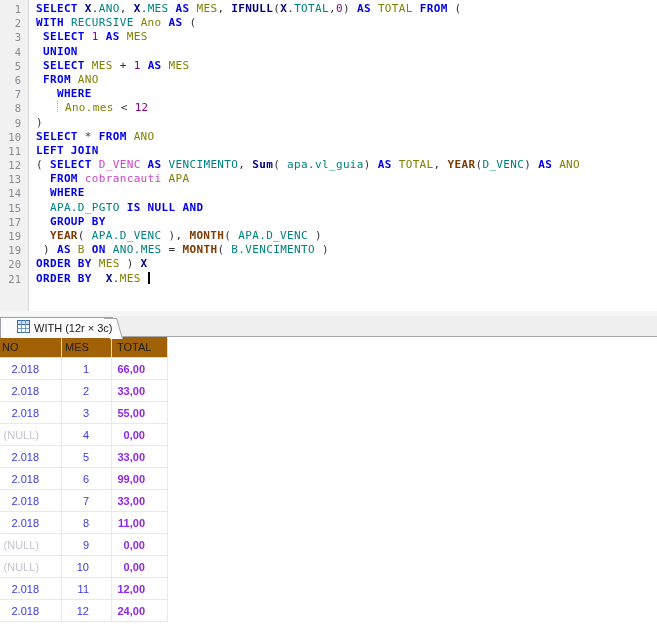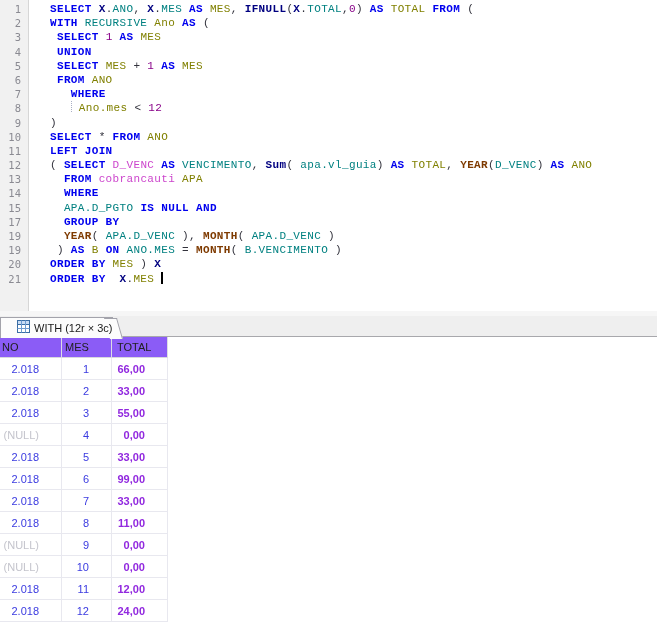--- a/index.html
+++ b/index.html
@@ -10,21 +10,21 @@
   
   .editor{position:relative;width:657px;height:311px;background:#FFFFFF;overflow:hidden;}
   .gutter-bg{position:absolute;left:0;top:0;width:28px;height:311px;background:#F1F1F1;}
   .gutter-sep{position:absolute;left:28px;top:0;width:1px;height:311px;background:#D6D6D6;}
   .code{position:absolute;left:0;top:2px;right:0;
         font-family:"DejaVu Sans Mono","Liberation Mono",monospace;
         font-size:11px;letter-spacing:0.35px;}
   .line{display:flex;height:14.2px;line-height:14.2px;white-space:pre;}
   .ln{width:21px;padding-right:8px;text-align:right;flex:0 0 auto;
       font-size:10.5px;color:var(--linenum);letter-spacing:0;}
-  .lt{margin-left:21px;font-family:Liberation Mono, monospace;}
+  .lt{margin-left:7px;}
   .tk-k{color:var(--kw);font-weight:bold;}
   .tk-f{color:var(--fn);font-weight:bold;}
   .tk-d{color:var(--dt);font-weight:bold;}
   .tk-i{color:var(--id);}
   .tk-t{color:var(--id2);}
   .tk-m{color:var(--tbl);}
   .tk-n{color:var(--num);}
   .tk-s{color:var(--sym);}
   .tk-g{display:inline-block;width:0;height:11px;border-left:1px dotted #A8AEC4;vertical-align:-1px;}
   .tk-caret{display:inline-block;width:2px;height:12px;background:#000;vertical-align:-2px;}
@@ -42,21 +42,21 @@
        background:#FCFCFC;border-right:1px solid #A3A3AB;border-top:1px solid #A3A3AB;
        transform:skewX(16deg);}
   .tab-label{font-size:11px;color:#1A1A1A;white-space:nowrap;position:relative;z-index:3;}
   .tab-icon{flex:0 0 auto;position:relative;z-index:3;}
 
   
   .gridwrap{position:relative;width:657px;background:#FFFFFF;}
   .grid{display:grid;grid-template-columns:62px 50px 56px;
         grid-template-rows:21px repeat(12,22px);width:169px;
         font-size:11px;color:#202020;}
-  .hcell{background:#8b5cf6;border-right:1px solid #DDDDE4;border-bottom:1px solid #D8D8DE;
+  .hcell{background:#a16207;border-right:1px solid #DDDDE4;border-bottom:1px solid #D8D8DE;
          display:flex;align-items:center;}
   .hcell.c0{padding-left:2px;}
   .hcell.c1{padding-left:3px;}
   .hcell.c2{padding-left:5px;}
   .cell{border-right:1px solid var(--grid_line);border-bottom:1px solid var(--grid_line);
         display:flex;align-items:center;justify-content:flex-end;padding-right:22px;}
   .v-int{color:var(--int);}
   .v-dec{color:var(--dec);font-weight:bold;}
   .v-null{color:var(--nullv);}
 </style>

